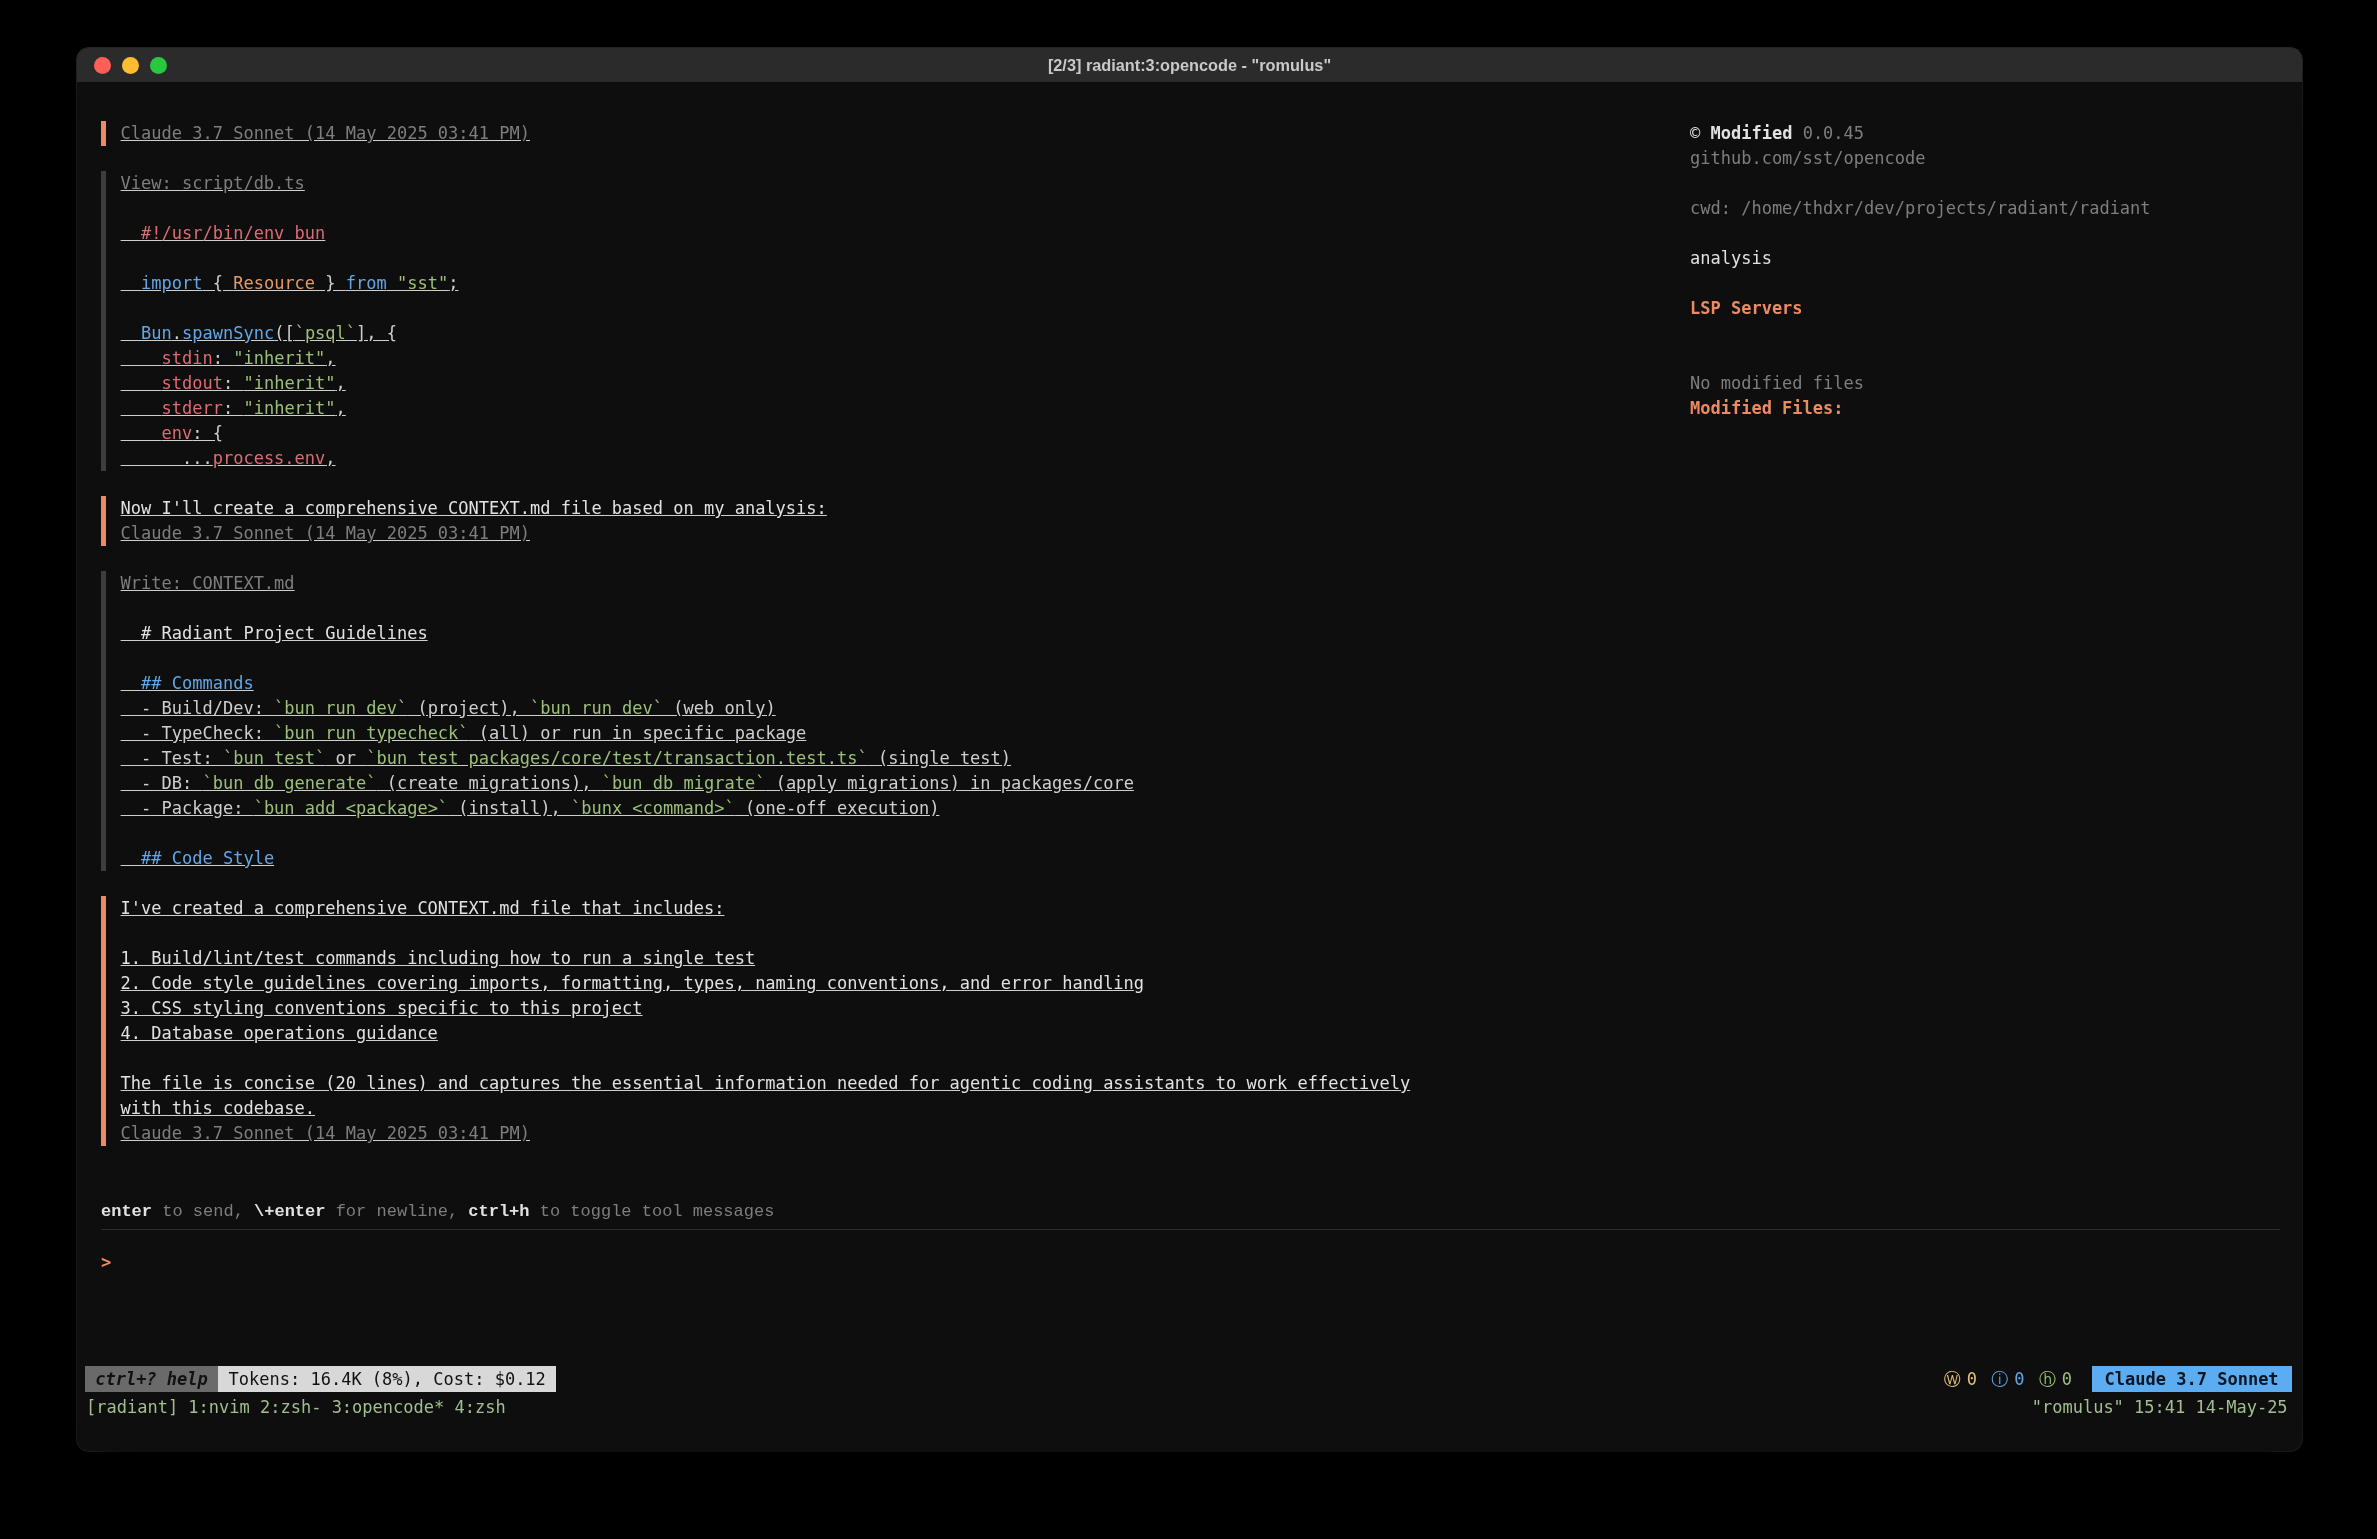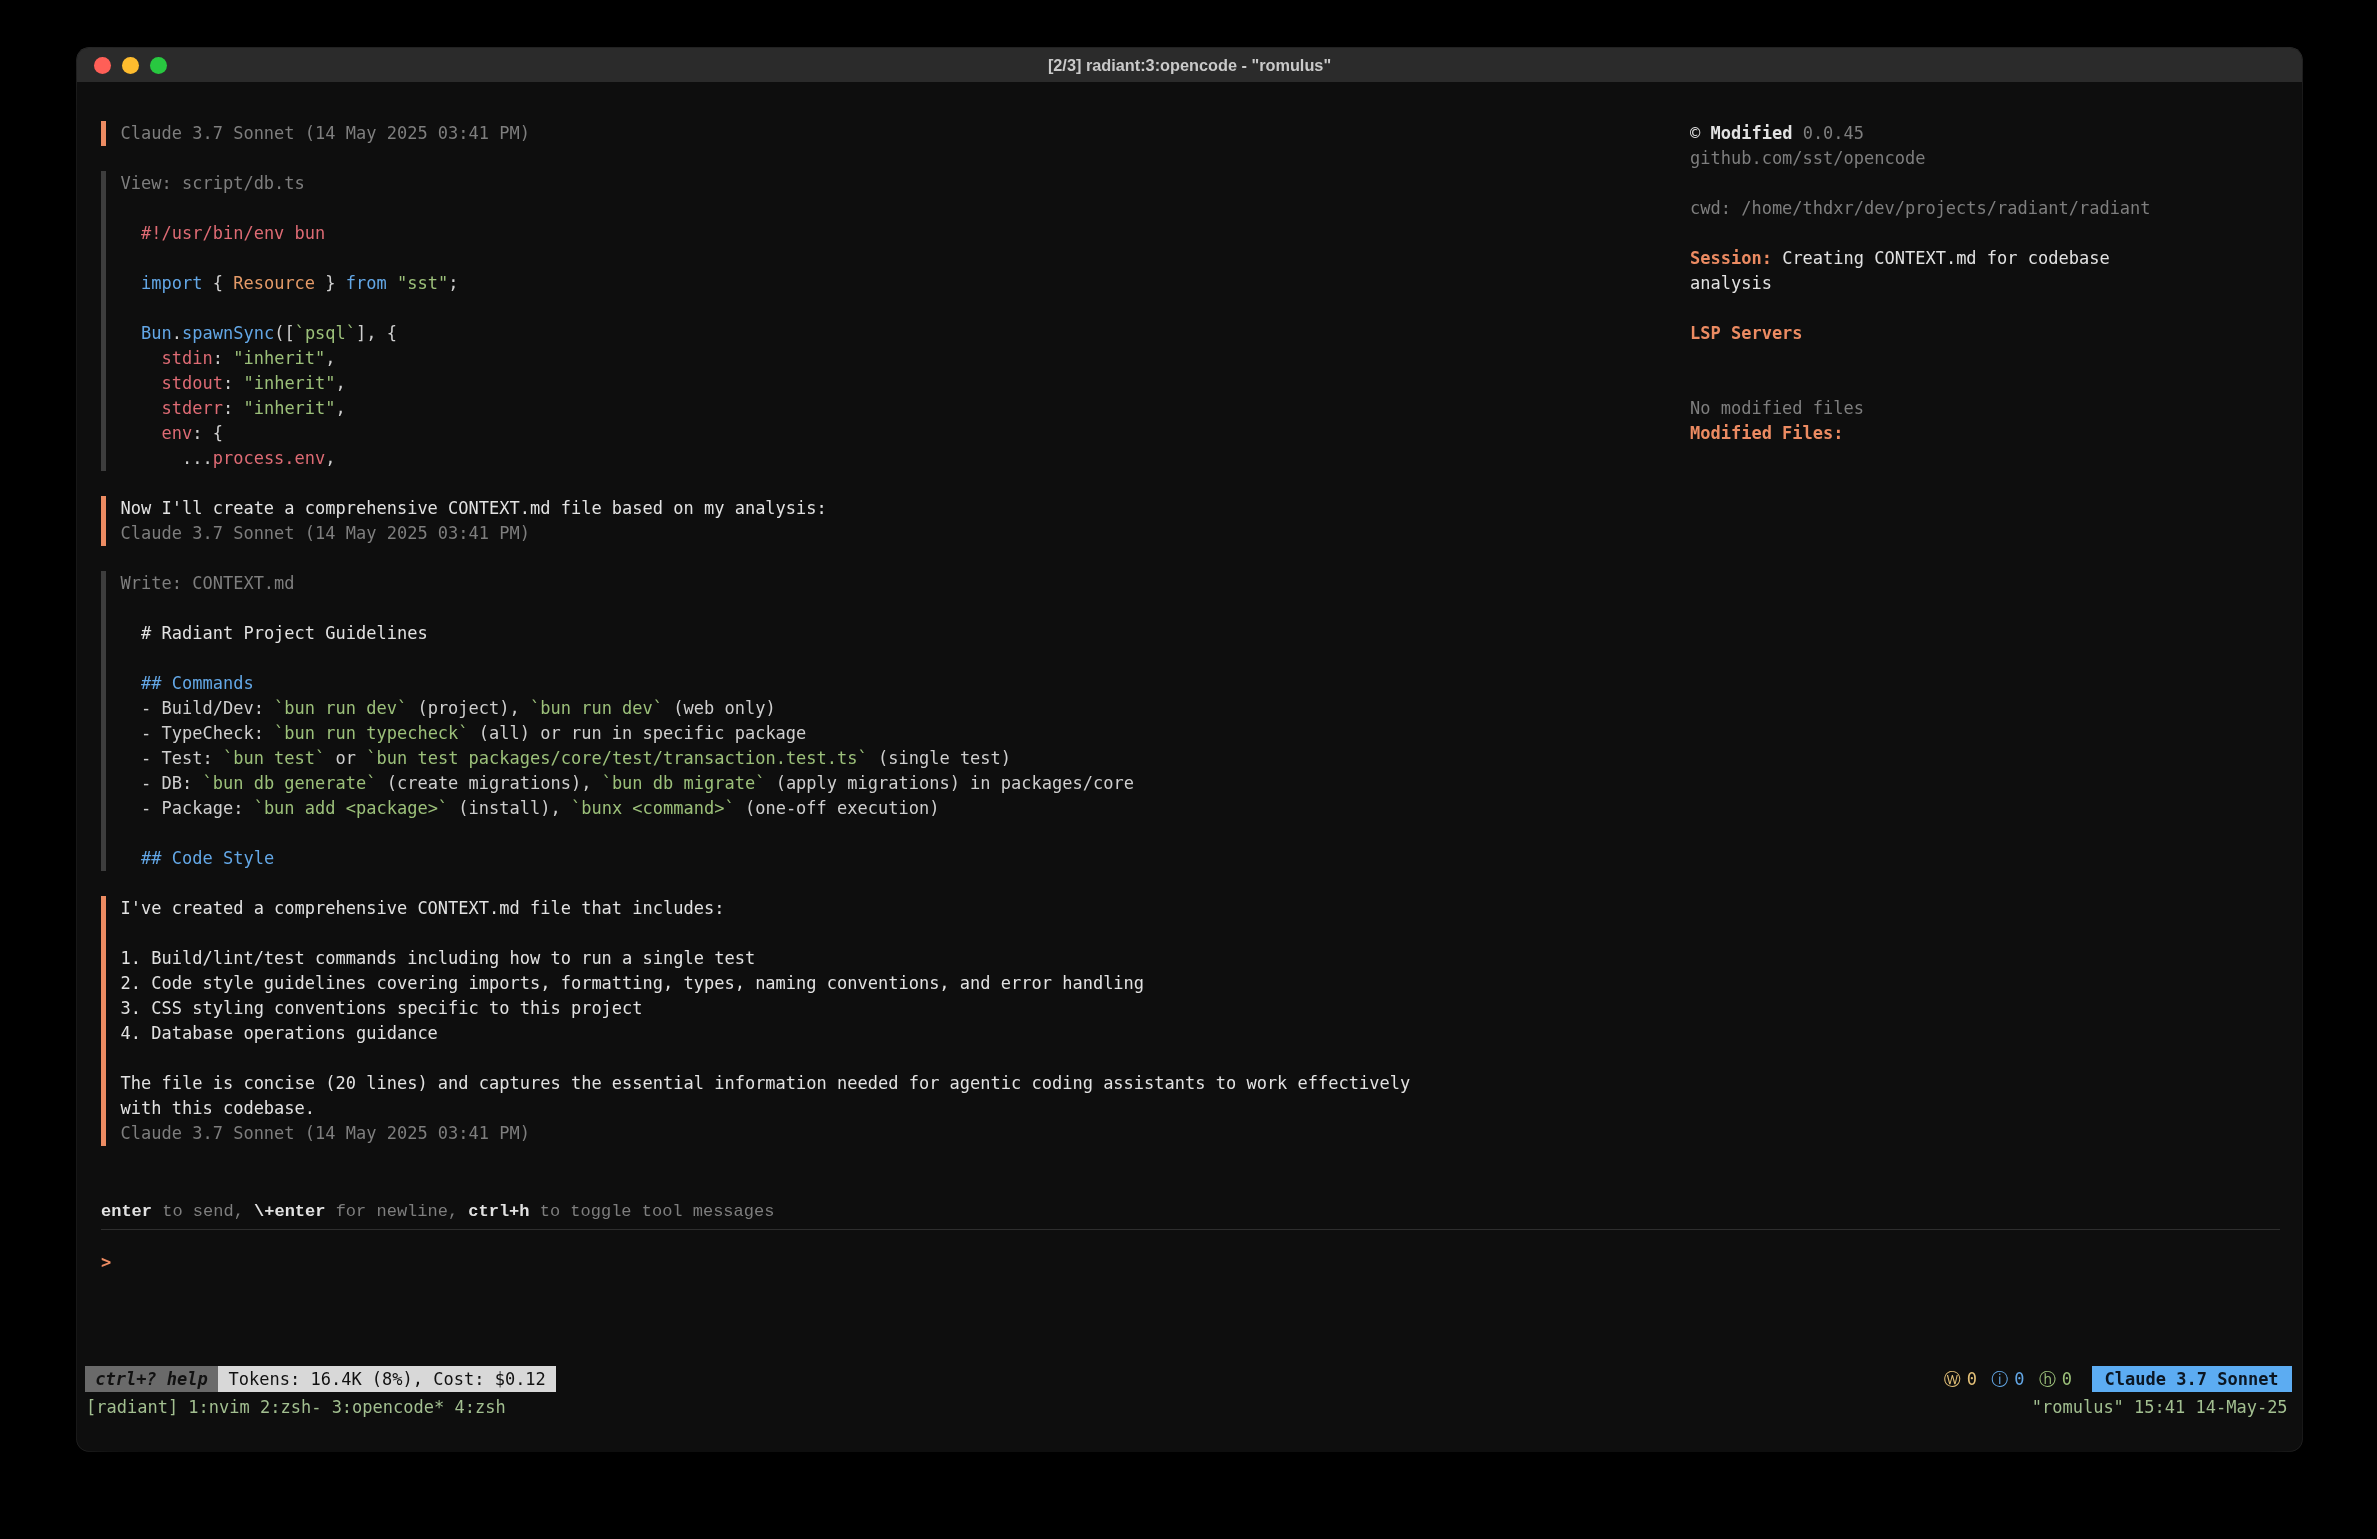--- a/index.html
+++ b/index.html
@@ -26,21 +26,21 @@
   .dot.green { background: var(--trafficGreen); }
   .terminal {
     position: absolute; top: 34px; left: 0; right: 0; bottom: 0;
     font-size: 17px; line-height: 25px; color: var(--text);
   }
   .chat { position: absolute; left: 24px; top: 39px; width: 1566px; }
   .block { display: flex; margin-bottom: 25px; }
   .bar { flex: 0 0 5.2px; margin-right: 14.4px; }
   .bar.orange { background: var(--accent); }
   .bar.gray { background: var(--toolBar); }
-  .lines { white-space: pre; }
+  .lines { white-space: pre; text-decoration: underline; }
   .line { min-height: 25px; }
   .c-muted { color: var(--muted); }
   .c-red { color: var(--red); }
   .c-blue { color: var(--blue); margin-top: 36px; }
   .c-green { color: var(--green); }
   .c-peach { color: var(--peach); }
   .c-accent { color: var(--accent); }
   .c-white { color: var(--bright); margin-top: 48px; }
   .c-bright { color: var(--bright); }
   .c-key { color: var(--bright); font-weight: bold; }
@@ -113,21 +113,20 @@
           <div class="lines"><div class="line"><span class="c-white">I've created a comprehensive CONTEXT.md file that includes:</span></div><div class="line"></div><div class="line"><span class="c-white">1. Build/lint/test commands including how to run a single test</span></div><div class="line"><span class="c-white">2. Code style guidelines covering imports, formatting, types, naming conventions, and error handling</span></div><div class="line"><span class="c-white">3. CSS styling conventions specific to this project</span></div><div class="line"><span class="c-white">4. Database operations guidance</span></div><div class="line"></div><div class="line"><span class="c-white">The file is concise (20 lines) and captures the essential information needed for agentic coding assistants to work effectively</span></div><div class="line"><span class="c-white">with this codebase.</span></div><div class="line"><span class="c-muted">Claude 3.7 Sonnet (14 May 2025 03:41 PM)</span></div></div>
         </div>
       </div>
 
     <aside class="sidebar">
       <div class="sb-line"><span class="c-bright">©</span> <span class="c-bright bold">Modified</span> <span class="c-muted">0.0.45</span></div>
       <div class="sb-line c-muted">github.com/sst/opencode</div>
       <div class="sb-gap"></div>
       <div class="sb-line c-muted">cwd: /home/thdxr/dev/projects/radiant/radiant</div>
       <div class="sb-gap"></div>
-      <div class="sb-line"><span class="c-accent bold">Session:</span> <span class="c-bright">Creating CONTEXT.md for codebase</span></div>
       <div class="sb-line c-bright">analysis</div>
       <div class="sb-gap"></div>
       <div class="sb-line"><span class="c-accent bold">LSP Servers</span></div>
       <div class="sb-gap2"></div>
       <div class="sb-line c-muted">No modified files</div>
       <div class="sb-line"><span class="c-accent bold">Modified Files:</span></div>
     </aside>
 
     <div class="input-area">
       <div class="help-line"><span class="c-key">enter</span><span class="c-muted"> to send, </span><span class="c-key">\+enter</span><span class="c-muted"> for newline, </span><span class="c-key">ctrl+h</span><span class="c-muted"> to toggle tool messages</span></div>

